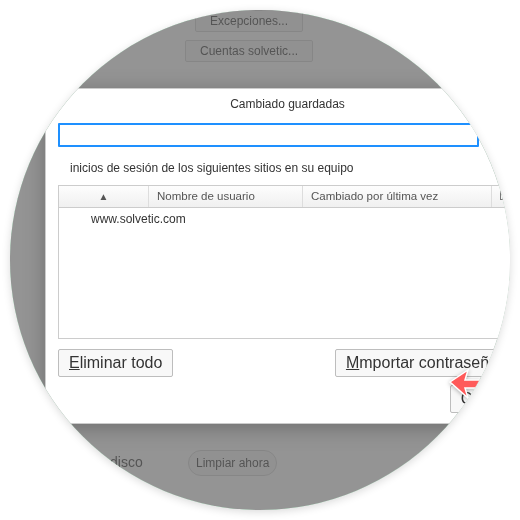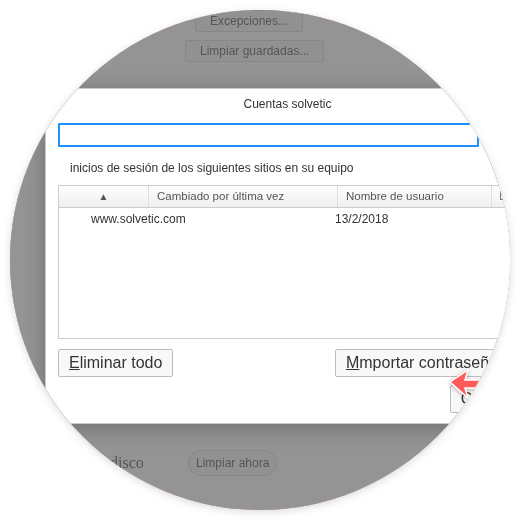--- a/index.html
+++ b/index.html
@@ -1,38 +1,38 @@
 <!DOCTYPE html>
 <html><head>
   <meta charset="utf-8">
   <style>
     * { margin: 0; padding: 0; box-sizing: border-box; font-family: "Segoe UI", Tahoma, sans-serif; }
     body { width: 520px; height: 520px; position: relative; overflow: hidden; background: #fff; }
     
     .circle-mask {
       width: 500px; height: 500px; border-radius: 50%;
       position: absolute; top: 10px; left: 10px;
-      overflow: hidden; background: #c2410c;
+      overflow: hidden; background: #86efac;
       box-shadow: 0 2px 8px rgba(0,0,0,0.15);
     }
     
     .bg-layer {
       position: absolute; inset: -40px;
       background: #f9f9f9;
       padding: 20px 40px;
     }
     .bg-label-web { position: absolute; top: 46px; left: 130px; color: #333; font-size: 13px; }
     .bg-btn {
       background: #f0f0f0; border: 1px solid #ccc; padding: 3px 14px;
       font-size: 12px; color: #333; border-radius: 2px; display: inline-block;
     }
     .bg-btn-exc { position: absolute; top: 40px; left: 225px; }
     .bg-btn-saved { position: absolute; top: 70px; left: 215px; }
     .bg-btn-limp { position: absolute; top: 480px; left: 218px; padding: 5px 7px; border-radius: 13px; }
-    .bg-text-disco { position: absolute; top: 484px; left: 140px; font-size: 16px; color: #333; font-family: Liberation Serif, serif; }
+    .bg-text-disco { position: absolute; top: 484px; left: 140px; font-size: 14px; color: #333; }
     .bg-link { position: absolute; top: 430px; left: 45px; font-size: 13px; color: #0066cc; }
     
     .gray-overlay {
       position: absolute; inset: 0; background: rgba(100,100,100,0.68);
     }
     
     .dialog {
       position: absolute; top: 78px; left: 35px; right: -20px;
       background: #fff; border: 1px solid #ccc;
       box-shadow: 0 4px 20px rgba(0,0,0,0.25);
@@ -96,58 +96,57 @@
     .underline { text-decoration: underline; }
   </style>
 </head>
 <body>
 
 <div class="circle-mask">
 
   <div class="bg-layer">
     <div class="bg-label-web">web</div>
     <div class="bg-btn bg-btn-exc">Excepciones...</div>
-    <div class="bg-btn bg-btn-saved">Limpiar guardadas...</div>
+    <div class="bg-btn bg-btn-saved">Cuentas solvetic...</div>
     <div class="bg-link">es</div>
     <div class="bg-text-disco">disco</div>
     <div class="bg-btn bg-btn-limp">Limpiar ahora</div>
   </div>
 
   <div class="gray-overlay"></div>
 
   <div class="dialog">
     <div class="dialog-title">
-      <span>Cuentas solvetic</span>
+      <span>Cambiado guardadas</span>
       <span class="close-x">×</span>
     </div>
     
     <input class="search-input" type="text" placeholder="" style="">
     
     <div class="dialog-text">inicios de sesión de los siguientes sitios en su equipo</div>
     
     <div class="table-wrap">
       <div class="table-head">
         <div class="th th-sort">
           <span class="sort-arrow">▲</span>
         </div>
+        <div class="th th-user">Nombre de usuario</div>
         <div class="th th-date">Cambiado por última vez</div>
-        <div class="th th-user">Nombre de usuario</div>
         <div class="th th-icon">
           <svg width="11" height="11" viewBox="0 0 11 11">
               <rect x="0.5" y="1.5" width="10" height="8" fill="none" stroke="#777" stroke-width="1"></rect>
               <line x1="0.5" y1="4" x2="10.5" y2="4" stroke="#777"></line>
               <line x1="3" y1="1.5" x2="3" y2="9.5" stroke="#777"></line>
               <line x1="6" y1="1.5" x2="6" y2="9.5" stroke="#777"></line>
             </svg>
         </div>
       </div>
       <div class="table-body">
         <div class="tr">
           <div class="td-site">www.solvetic.com</div>
-          <div class="td-date">13/2/2018</div>
         </div>
       </div>
     </div>
     
     <div class="dialog-actions">
       <button class="btn"><span class="underline">E</span><span>liminar todo</span></button>
       <div class="spacer"></div>
       <button class="btn"><span class="underline">M</span><span>mportar contraseñas</span></button>
     </div>
     <div class="close-row">

